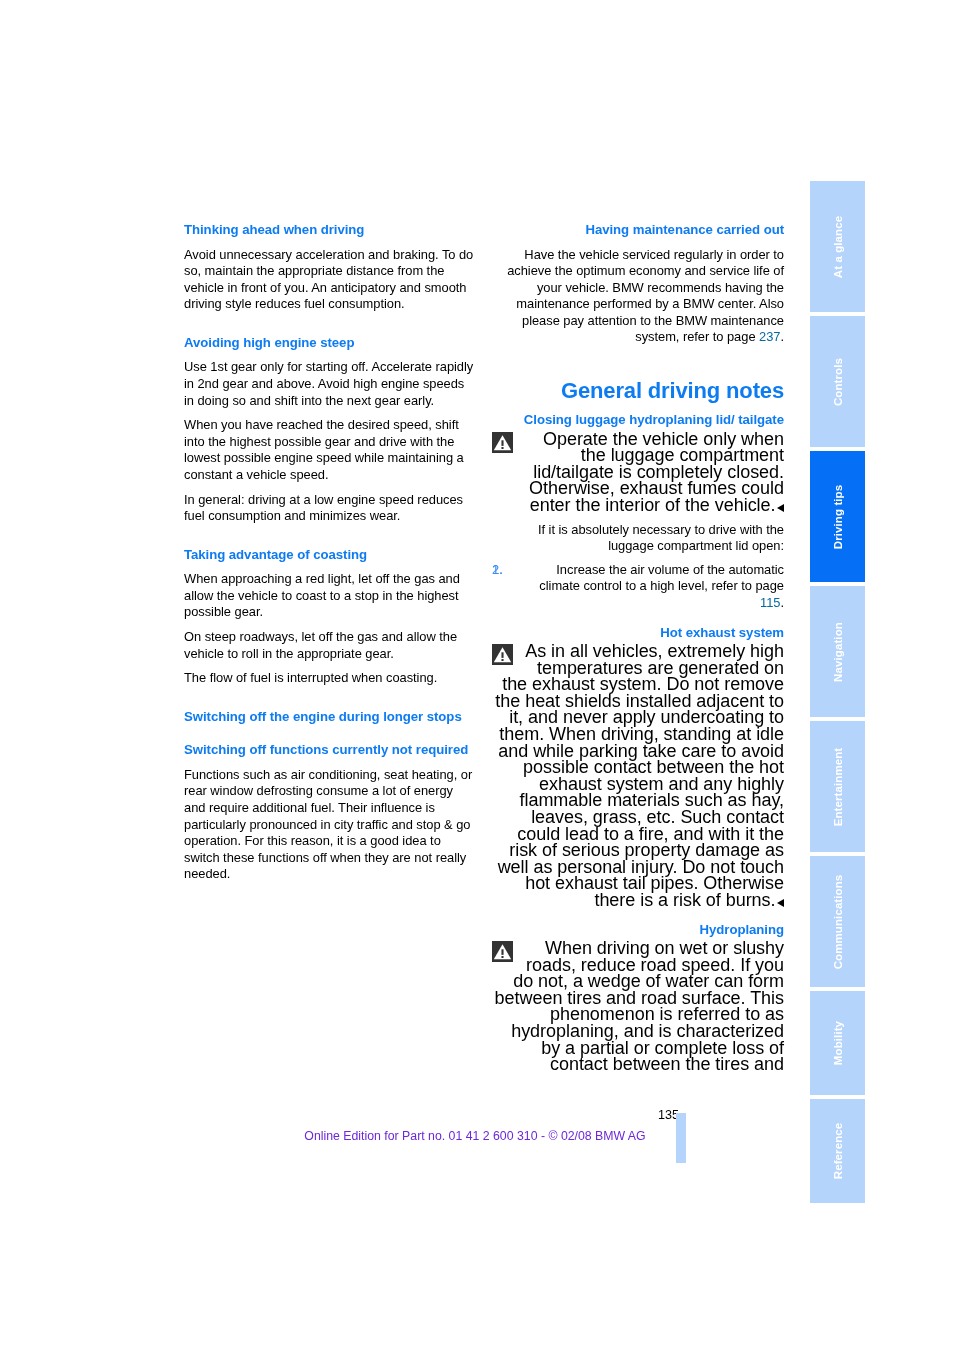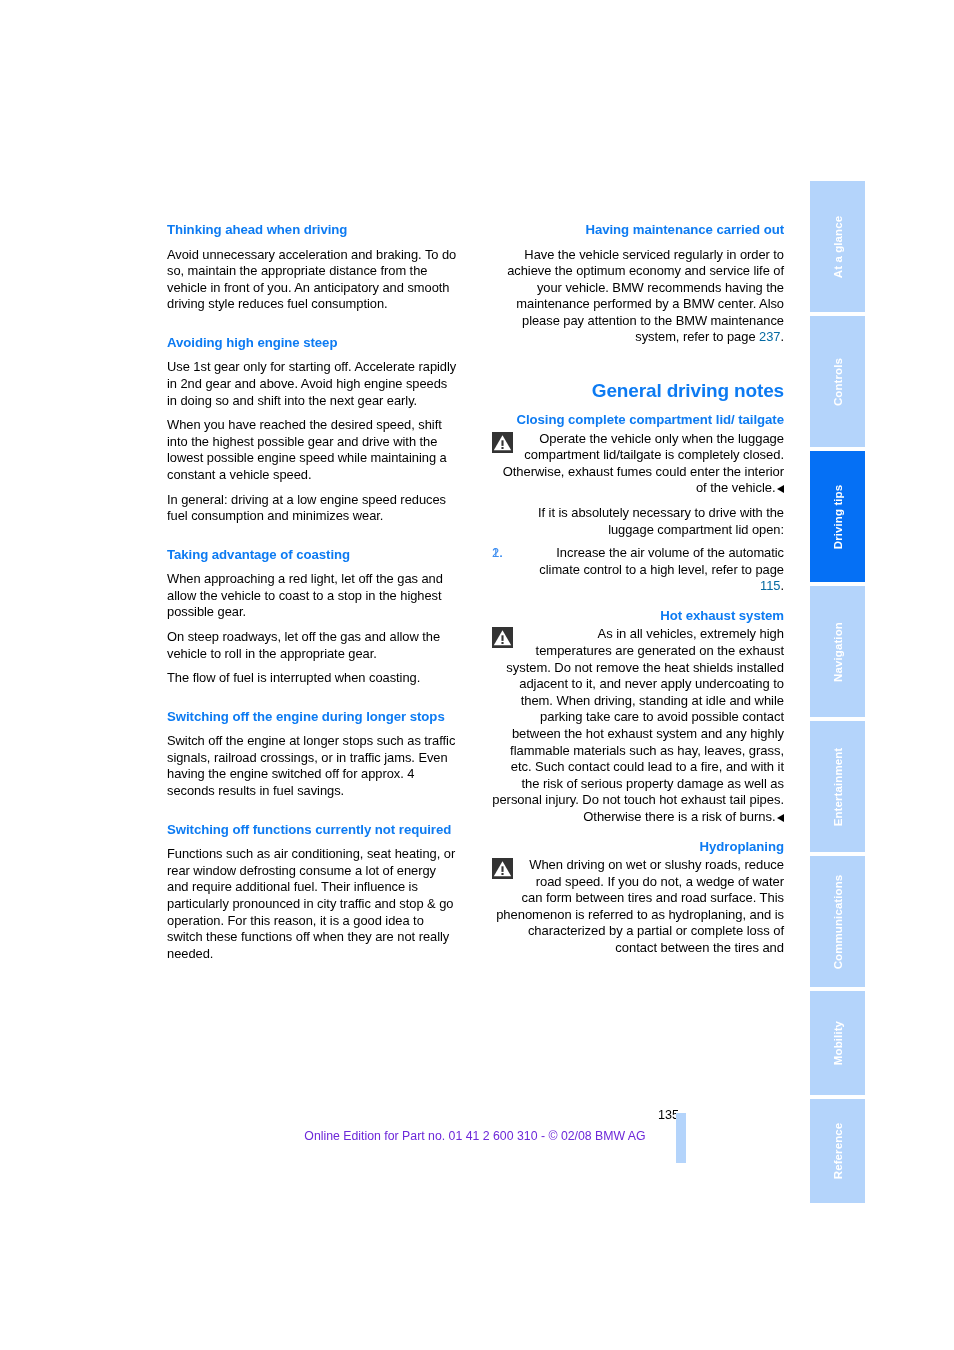--- a/index.html
+++ b/index.html
@@ -22,26 +22,26 @@
     inset: 0;
     background: #ffffff;
   }
 
   
   .col {
     position: absolute;
     top: 222px;
     width: 292px;
   }
-  .col-left  { left: 167px; }
+  .col-left  { left: 184px; }
   .col-right { left: 492px; text-align: right; }
 
   
   h2.sec-title {
-    font-size: 19px;
+    font-size: 22px;
     line-height: 24px;
     font-weight: bold;
     color: #0d7bf2;
     margin: 0 0 9px 0;
     letter-spacing: -0.15px;
   }
   h3.sub-title {
     font-size: 13.2px;
     line-height: 16.5px;
     font-weight: bold;
@@ -63,21 +63,21 @@
   .gap-xl { height: 26px; }
 
   a.pageref {
     color: #0369a1;
     text-decoration: none;
   }
 
   
   .warn {
     position: relative;
-    font-size: 13px;
+    font-size: 18px;
     line-height: 16.6px;
     letter-spacing: -0.04px;
     margin: 0 0 7px 0;
   }
   .warn .warn-icon {
     float: left;
     width: 21px;
     height: 21px;
     margin: 1px 6px 0 0;
     shape-outside: margin-box;
@@ -197,38 +197,37 @@
     <div class="gap-lg"></div>
 
     <h3 class="sub-title">Taking advantage of coasting</h3>
     <p class="body">When approaching a red light, let off the gas and allow the vehicle to coast to a stop in the highest possible gear.</p>
     <p class="body">On steep roadways, let off the gas and allow the vehicle to roll in the appropriate gear.</p>
     <p class="body">The flow of fuel is interrupted when coasting.</p>
 
     <div class="gap-lg"></div>
 
     <h3 class="sub-title">Switching off the engine during longer stops</h3>
-    <p class="body">Switch off the engine at longer stops such as traffic signals, railroad crossings, or in traffic jams. Even having the engine switched off for approx. 4 seconds results in fuel savings.</p>
 
     <div class="gap-lg"></div>
 
     <h3 class="sub-title">Switching off functions currently not required</h3>
     <p class="body">Functions such as air conditioning, seat heating, or rear window defrosting consume a lot of energy and require additional fuel. Their influence is particularly pronounced in city traffic and stop &amp; go operation. For this reason, it is a good idea to switch these functions off when they are not really needed.</p>
   </div>
 
   <div class="col col-right">
 
     <h3 class="sub-title">Having maintenance carried out</h3>
     <p class="body"><span>Have the vehicle serviced regularly in order to achieve the optimum economy and service life of your vehicle. BMW recommends having the maintenance performed by a BMW center. Also please pay attention to the BMW maintenance system, refer to page </span><a class="pageref" href="#">237</a><span>.</span></p>
 
     <div class="gap-xl"></div>
 
     <h2 class="sec-title">General driving notes</h2>
 
-    <h3 class="sub-title">Closing complete compartment lid/ tailgate</h3>
+    <h3 class="sub-title">Closing luggage hydroplaning lid/ tailgate</h3>
 
     <div class="warn">
       <span class="warn-icon">
         <svg width="21" height="21" viewBox="0 0 21 21">
           <rect x="0" y="0" width="21" height="21" fill="#333333"></rect>
           <polygon points="10.5,3.2 19.2,18.2 1.8,18.2" fill="#ffffff"></polygon>
           <rect x="9.45" y="8.3" width="2.1" height="5.6" fill="#333333"></rect>
           <rect x="9.45" y="15.0" width="2.1" height="2.0" fill="#333333"></rect>
         </svg>
       </span>

